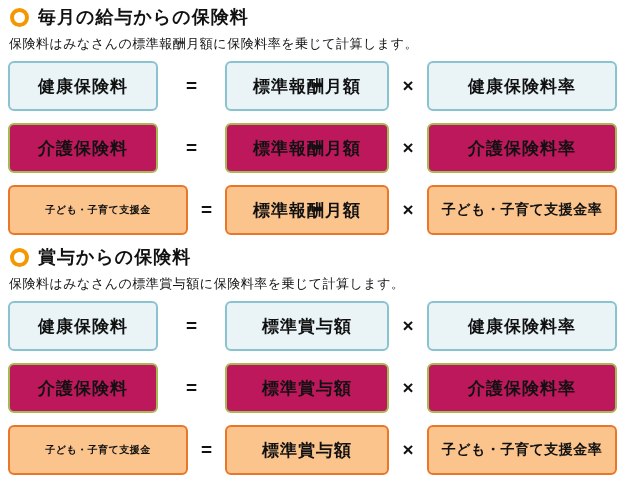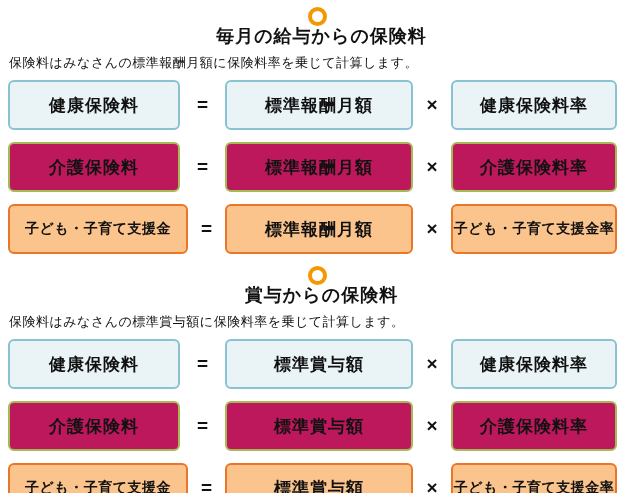--- a/index.html
+++ b/index.html
@@ -15,21 +15,20 @@
     height: 493px;
     overflow: hidden;
     background: #ffffff;
   }
   
   .sec-header {
     display: flex;
     align-items: center;
     padding-left: 10px;
     margin: 0;
-    flex-direction: column;
   }
   .sec-header.first { padding-top: 7px; }
   .sec-header.second { margin-top: 9px; }
   .ring {
     width: 11px;
     height: 11px;
     border: 4px solid #F39800;
     border-radius: 50%;
     flex: 0 0 auto;
     margin-right: 9px;
@@ -67,35 +66,35 @@
     border: 2px solid;
     display: flex;
     align-items: center;
     justify-content: center;
     font-weight: bold;
     font-size: 17px;
     letter-spacing: 1px;
     box-sizing: border-box;
     white-space: nowrap;
   }
-  .result { width: 172px; flex: 0 0 auto; }
-  .base   { width: 188px; flex: 0 0 auto; }
+  .result { width: 150px; flex: 0 0 auto; }
+  .base   { width: 164px; flex: 0 0 auto; }
   .rate   { flex: 1 1 auto; }
   .op {
     flex: 1 1 auto;
     display: flex;
     align-items: center;
     justify-content: center;
     font-weight: bold;
     font-size: 19px;
     color: #111111;
   }
   .op.times { flex: 0 0 auto; width: 38px; }
   
-  .row.wide .result { width: 180px; font-size: 14px; letter-spacing: 0.5px; }
+  .row.wide .result { width: 180px; font-size: 10px; letter-spacing: 0.5px; }
   .row.wide .rate   { font-size: 14px; letter-spacing: 0.5px; text-align: right; }
   
   .row.cyan .box   { border-color: #89C3D0; background: #EAF4F7; }
   .row.green .box  { border-color: #A5BA55; background: #be185d; }
   .row.orange .box { border-color: #E8772A; background: #FBC48D; }
 </style>
 </head>
 <body>
 
 <div class="page">

